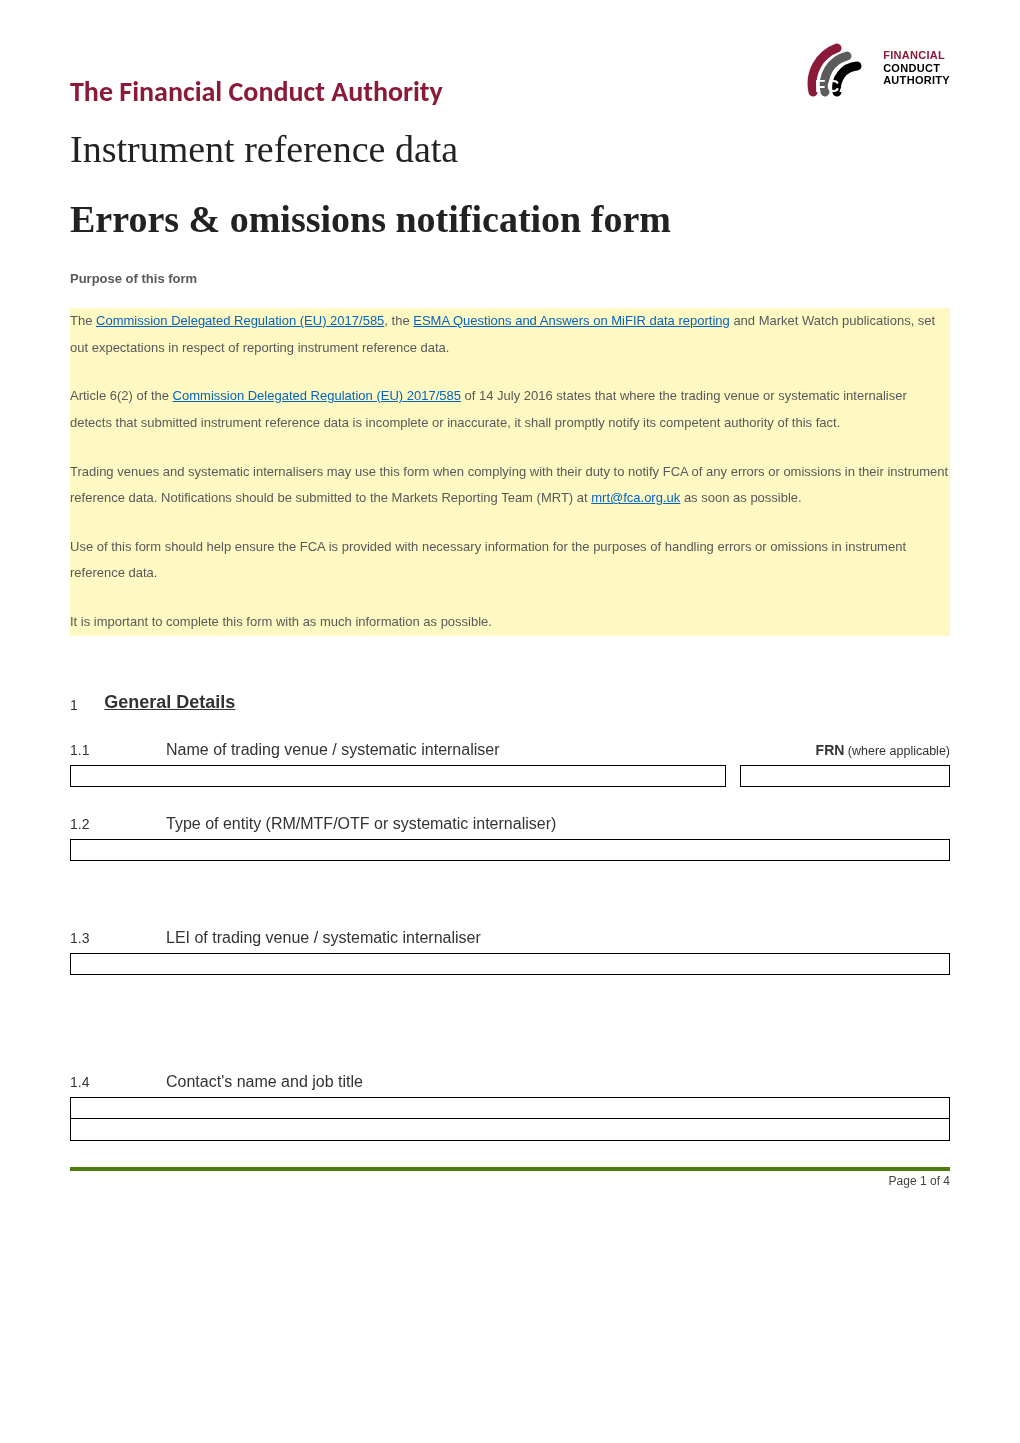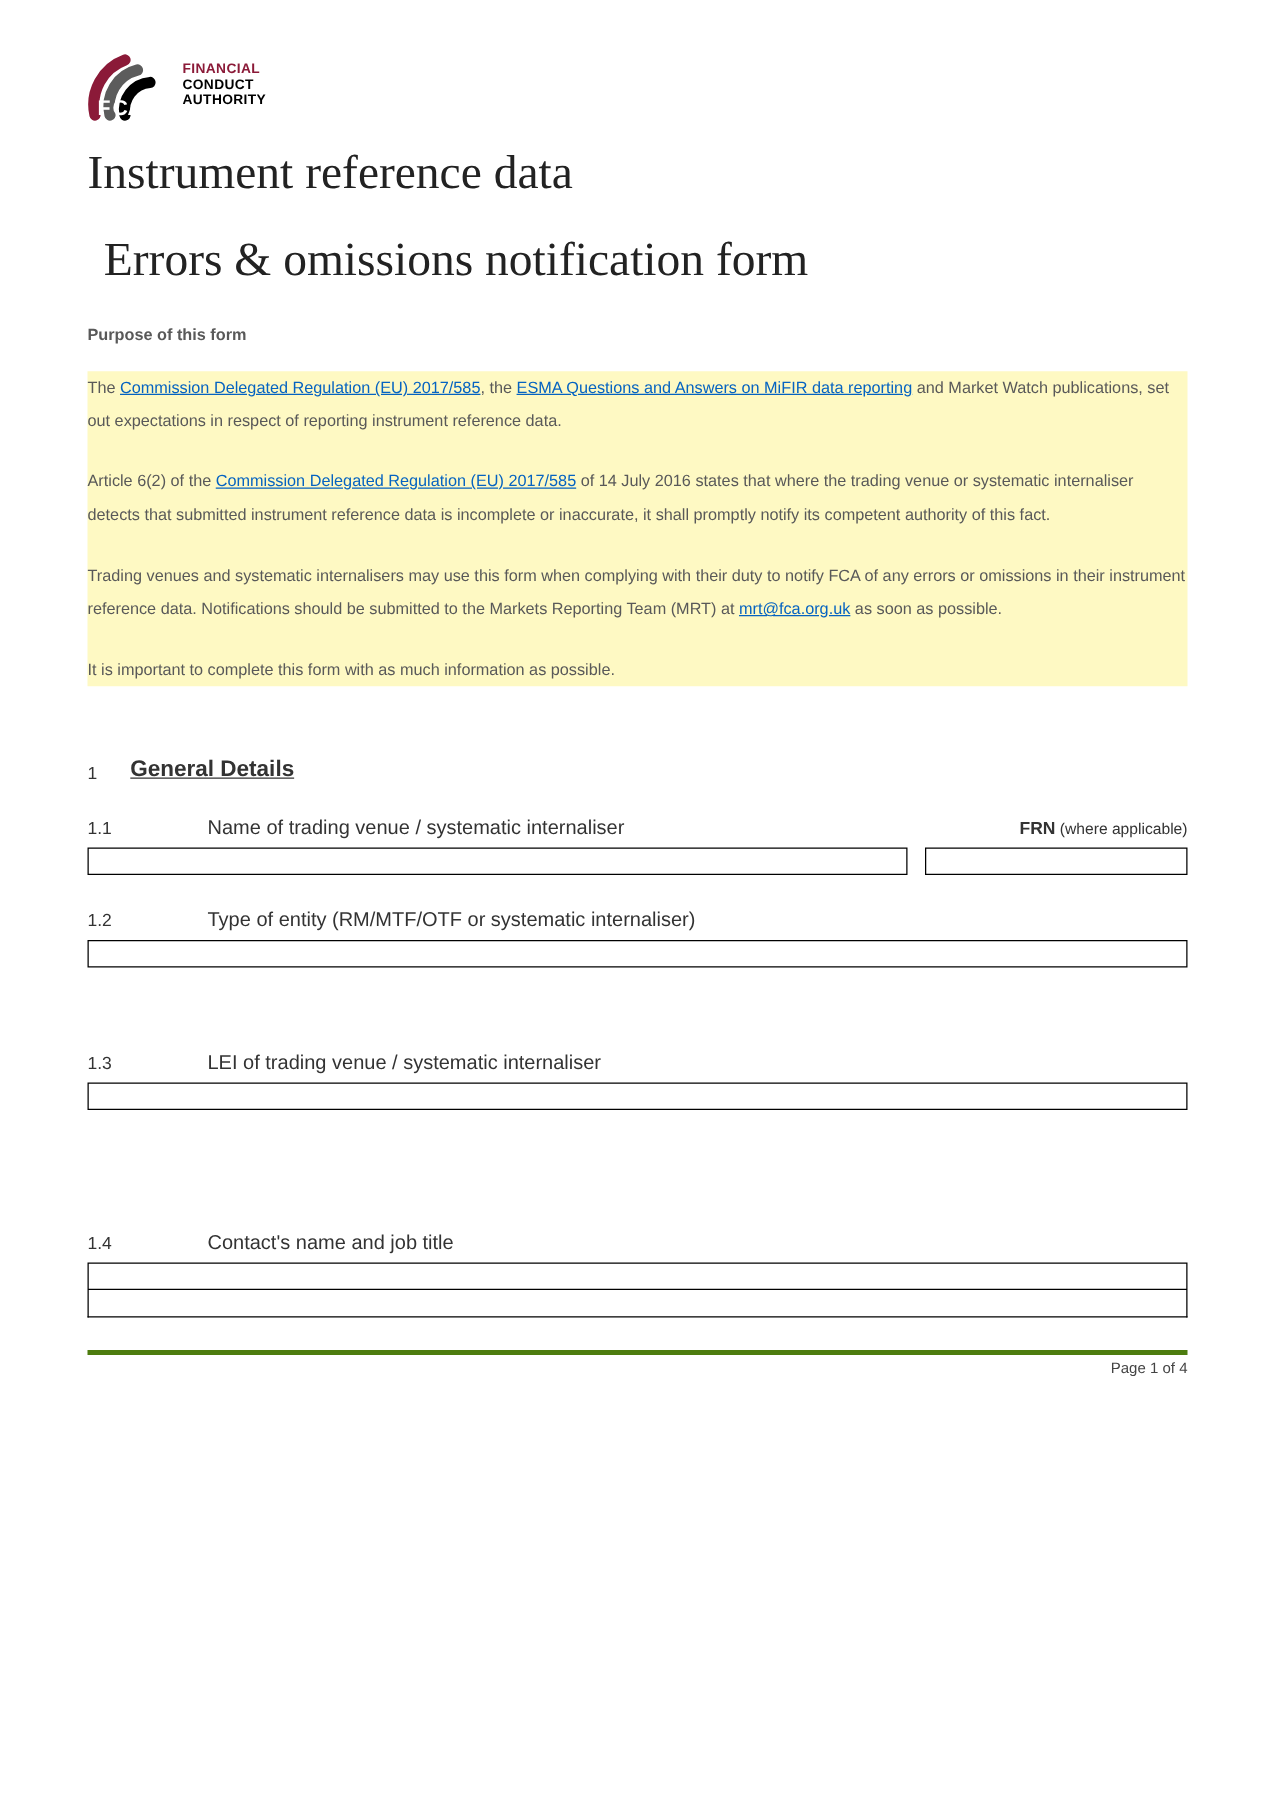--- a/index.html
+++ b/index.html
@@ -47,24 +47,23 @@
       font-family: Georgia, 'Times New Roman', serif;
       font-size: 38px;
       font-weight: normal;
       color: #222;
       margin-top: 18px;
       margin-bottom: 26px;
     }
     .doc-subtitle {
       font-family: Georgia, 'Times New Roman', serif;
       font-size: 38px;
-      font-weight: normal;
+      font-weight: bold;
       color: #222;
       margin-bottom: 30px;
-      margin-left: 13px;
     }
     .purpose-heading {
       font-size: 13px;
       font-weight: bold;
       color: #595959;
       margin-bottom: 22px;
     }
     .purpose-block {
       font-size: 13px;
       color: #595959;
@@ -131,20 +130,21 @@
       border-top: 4px solid #4d7c0f;
       padding-top: 3px;
     }
     .double-input .input-box { margin-bottom: 0; }
     .double-input .input-box + .input-box { border-top: none; }
   </style>
 </head>
 <body>
 
 <div class="header-row">
+  <div class="authority-title">The Financial Conduct Authority</div>
   <div class="logo-wrap">
     <div class="logo-arcs">
       <svg width="72" height="60" viewBox="0 0 72 60">
         <path d="M 6 54 A 38 38 0 0 1 30 10" stroke="#8b1a38" stroke-width="9" fill="none" stroke-linecap="round"></path>
         <path d="M 18 54 A 30 30 0 0 1 40 18" stroke="#5c5c5c" stroke-width="9" fill="none" stroke-linecap="round"></path>
         <path d="M 30 54 A 22 22 0 0 1 50 28" stroke="#000" stroke-width="9" fill="none" stroke-linecap="round"></path>
         <text x="8" y="54" font-family="Arial" font-weight="bold" font-size="17" fill="#fff">F</text>
         <text x="20" y="54" font-family="Arial" font-weight="bold" font-size="17" fill="#fff">C</text>
         <text x="32" y="54" font-family="Arial" font-weight="bold" font-size="17" fill="#fff">A</text>
       </svg>
@@ -165,20 +165,21 @@
 <div class="purpose-block">
   <p>
     <span>The </span><a class="link">Commission Delegated Regulation (EU) 2017/585</a><span>, the </span><a class="link">ESMA Questions and Answers on MiFIR data reporting</a><span> and Market Watch publications, set out expectations in respect of reporting instrument reference data.</span>
   </p>
   <p>
     <span>Article 6(2) of the </span><a class="link">Commission Delegated Regulation (EU) 2017/585</a><span> of 14 July 2016 states that where the trading venue or systematic internaliser detects that submitted instrument reference data is incomplete or inaccurate, it shall promptly notify its competent authority of this fact.</span>
   </p>
   <p>
     <span>Trading venues and systematic internalisers may use this form when complying with their duty to notify FCA of any errors or omissions in their instrument reference data. Notifications should be submitted to the Markets Reporting Team (MRT) at </span><a class="link">mrt@fca.org.uk</a><span> as soon as possible.</span>
   </p>
+  <p>Use of this form should help ensure the FCA is provided with necessary information for the purposes of handling errors or omissions in instrument reference data.</p>
   <p>It is important to complete this form with as much information as possible.</p>
 </div>
 
 <div class="section-1">
   <span class="section-num">1</span>
   <span class="section-title">General Details</span>
 </div>
 
 <div class="field-row">
   <div class="field-num">1.1</div>

